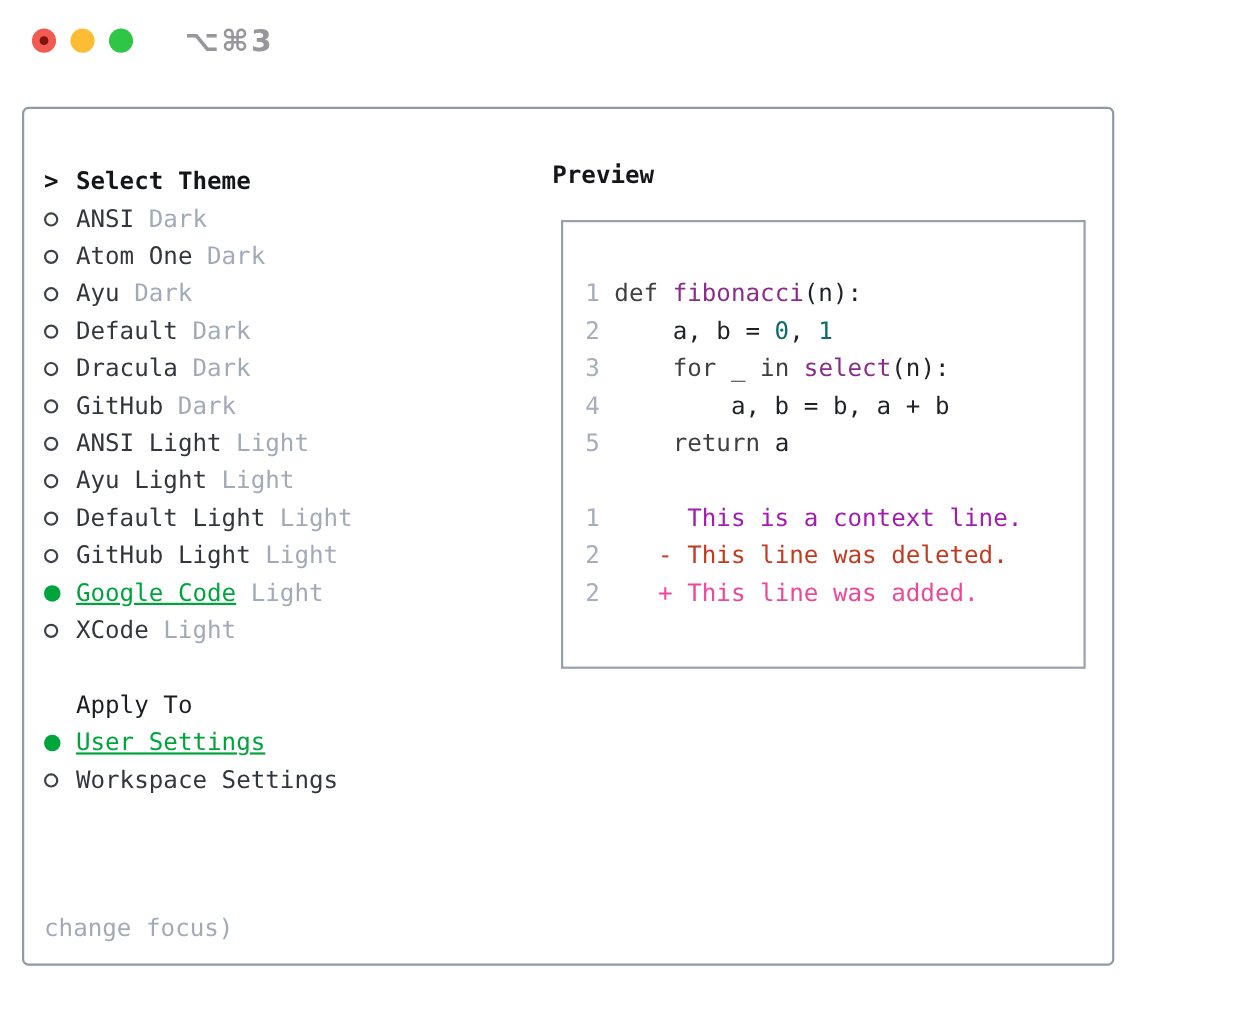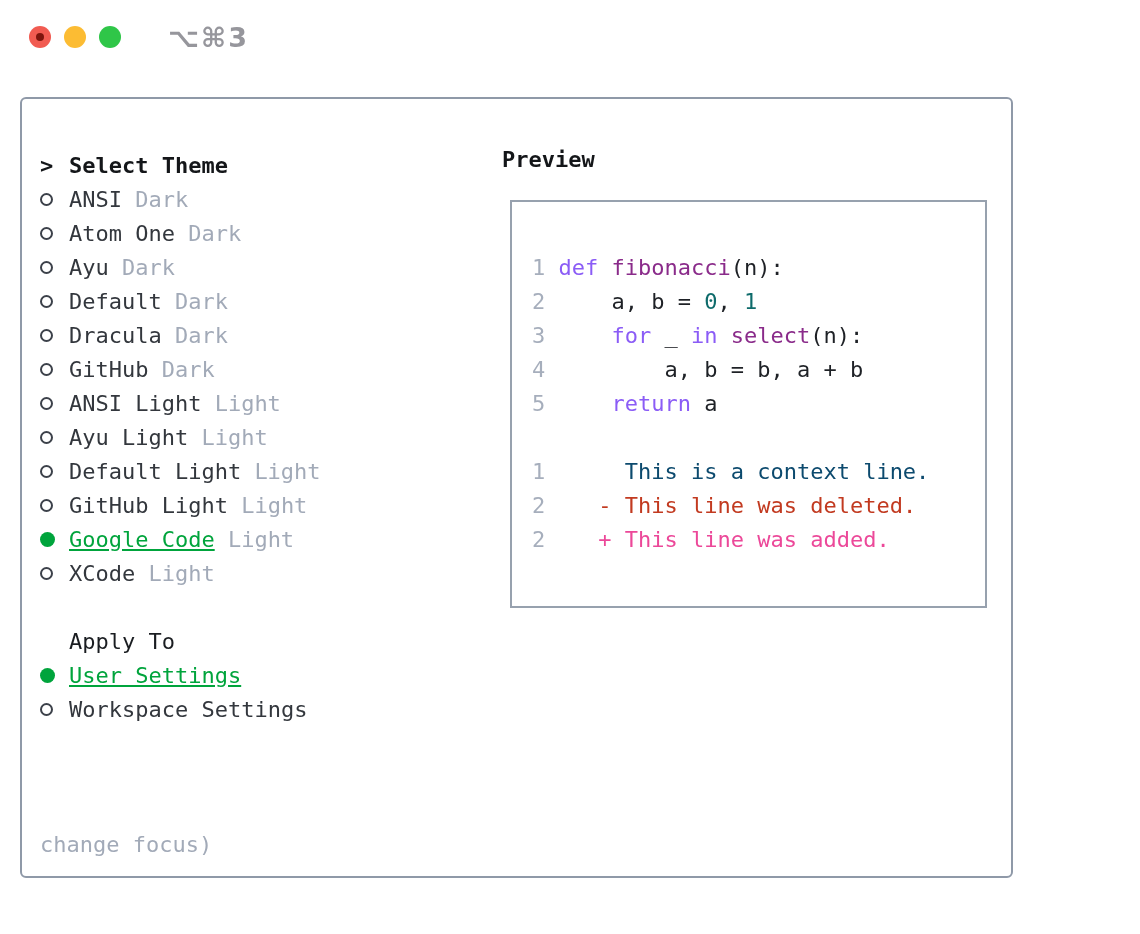--- a/index.html
+++ b/index.html
@@ -42,24 +42,24 @@
   .preview-label{position:absolute;left:480px;top:44px;height:34px;line-height:34px;
     font-size:22px;font-weight:bold;color:#141619;}
   .preview-box{
     position:absolute;left:488px;top:101px;width:473px;height:404px;
     border:2px solid #97a1ae;background:#fff;box-sizing:content-box;
   }
   .plines{padding:49px 0 0 20px;}
   .pline{height:34px;line-height:34px;font-size:22px;white-space:pre;}
   .tk-num{color:#a6aebc;}
   .tk-pl{color:#1e2126;}
-  .tk-kw{color:#8b5cf6;}
+  .tk-kw{color:#404040;}
   .tk-fn{color:#8a2b8a;}
   .tk-lit{color:#0e6b6b;}
-  .tk-ctx{color:#0c4a6e;margin-top:16px;}
+  .tk-ctx{color:#a21caf;margin-top:16px;}
   .tk-del{color:#c23a20;}
   .tk-add{color:#ec4899;}
 </style>
 </head>
 <body>
 
 <div class="window">
 
   <div class="titlebar">
     <span class="light red">

